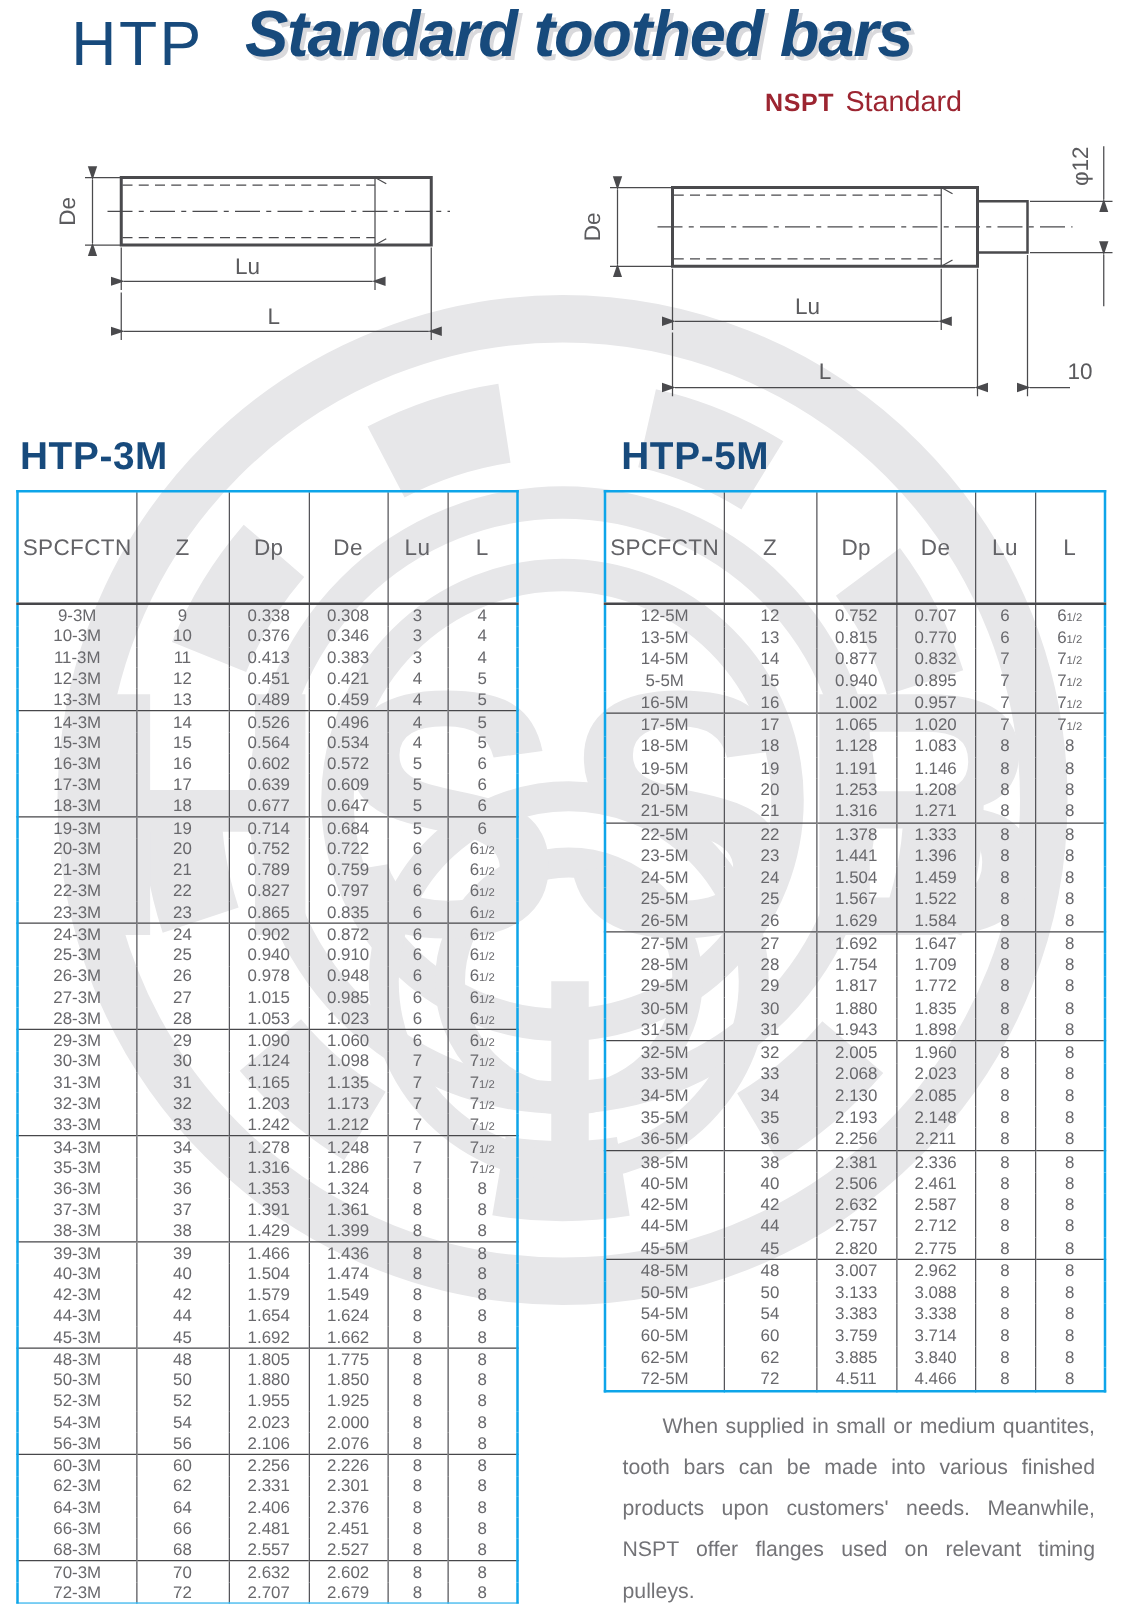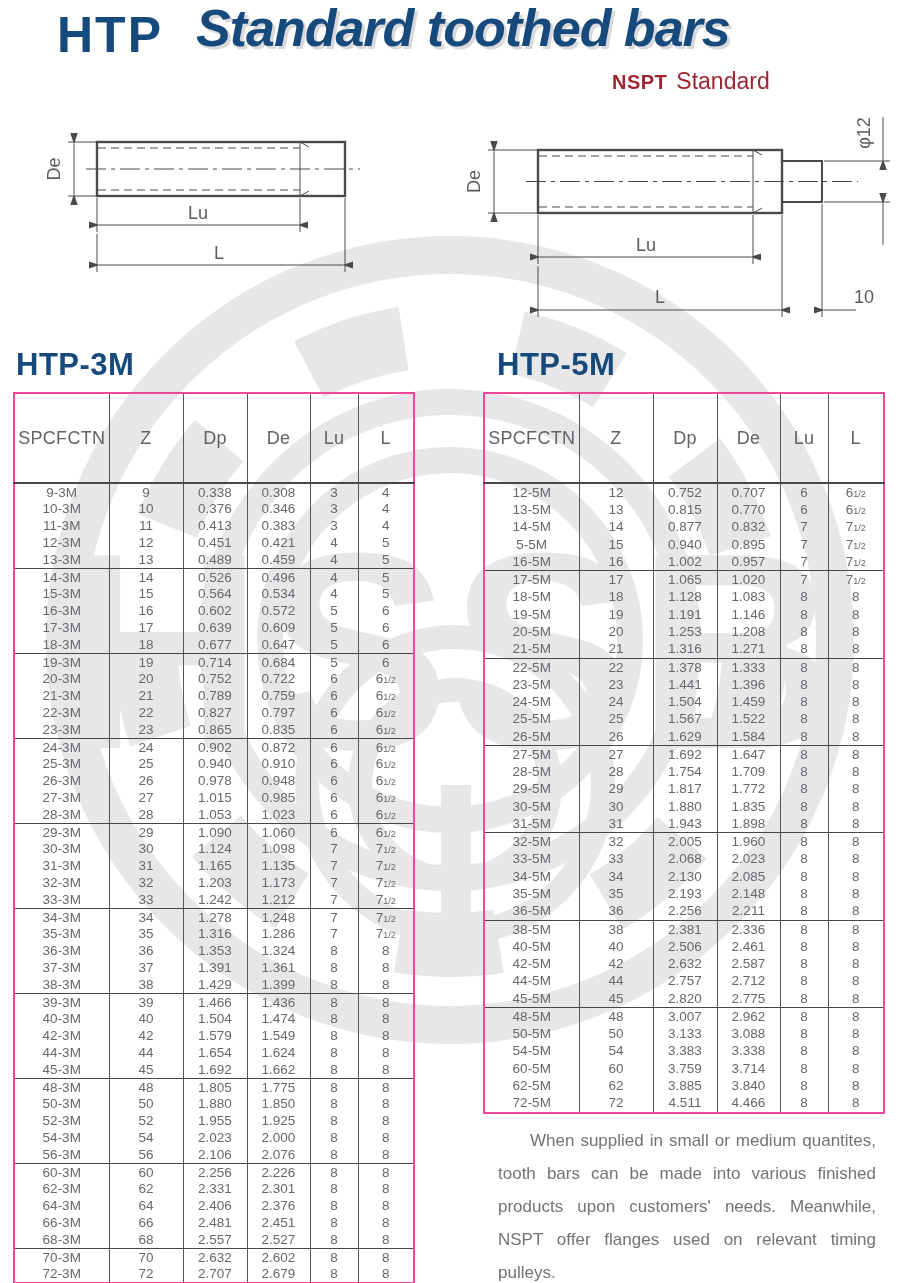--- a/index.html
+++ b/index.html
@@ -2,34 +2,34 @@
 <html><head>
 <meta charset="utf-8">
 <style>
   html,body{margin:0;padding:0;background:#fff;}
   .page{position:relative;width:900px;height:1283px;background:#fff;overflow:hidden;
         font-family:"Liberation Sans",sans-serif;}
   .layer{position:absolute;z-index:1;}
   .wm{position:absolute;left:0;top:0;z-index:0;}
 
   
-  .brand{left:57px;top:6px;font-size:50px;font-weight:700;color:#174a7c;letter-spacing:2px;}
+  .brand{left:57px;top:6px;font-size:50px;font-weight:400;color:#174a7c;letter-spacing:2px;}
   .main-title{left:196px;top:-2px;font-size:52px;font-weight:800;font-style:italic;
               color:#174a7c;letter-spacing:-1px;text-shadow:3px 3px 0 #d9d9dc;white-space:nowrap;}
   .nspt{left:612px;top:68px;white-space:nowrap;}
   .nspt-b{font-size:20px;font-weight:800;color:#9c2531;letter-spacing:0.5px;}
   .nspt-l{font-size:23px;color:#9c2531;margin-left:9px;}
 
   
   .sec-title{font-size:31px;font-weight:800;color:#174a7c;letter-spacing:0.5px;}
   .st3{left:16px;top:347px;} .st5{left:497px;top:347px;}
 
   
   .tbl{position:absolute;z-index:1;}
-  .tbl table{border-collapse:collapse;table-layout:fixed;width:402px;border:2px solid #ec4899;background:transparent;}
+  .tbl table{border-collapse:collapse;table-layout:fixed;width:402px;border:2px solid #0ea5e9;background:transparent;}
   .tbl col.c0{width:95px}.tbl col.c1{width:74px}.tbl col.c2{width:64px}
   .tbl col.c3{width:63px}.tbl col.c4{width:48px}.tbl col.c5{width:56px}
   .tbl th{height:86px;font-size:18px;font-weight:400;color:#636367;text-align:center;
           border-left:1px solid #55555a;letter-spacing:0.3px;}
   .tbl td{font-size:13.5px;color:#68686c;text-align:center;border-left:1px solid #55555a;
           padding:0;line-height:1;}
   .tbl th:first-child,.tbl td:first-child{border-left:none;}
   .tbl thead tr{border-bottom:2px solid #47474a;}
   .tbl tr.gfirst{border-top:1.5px solid #47474a;}
   .t3{left:13px;top:392px;} .t3 td{height:16.8px;}

